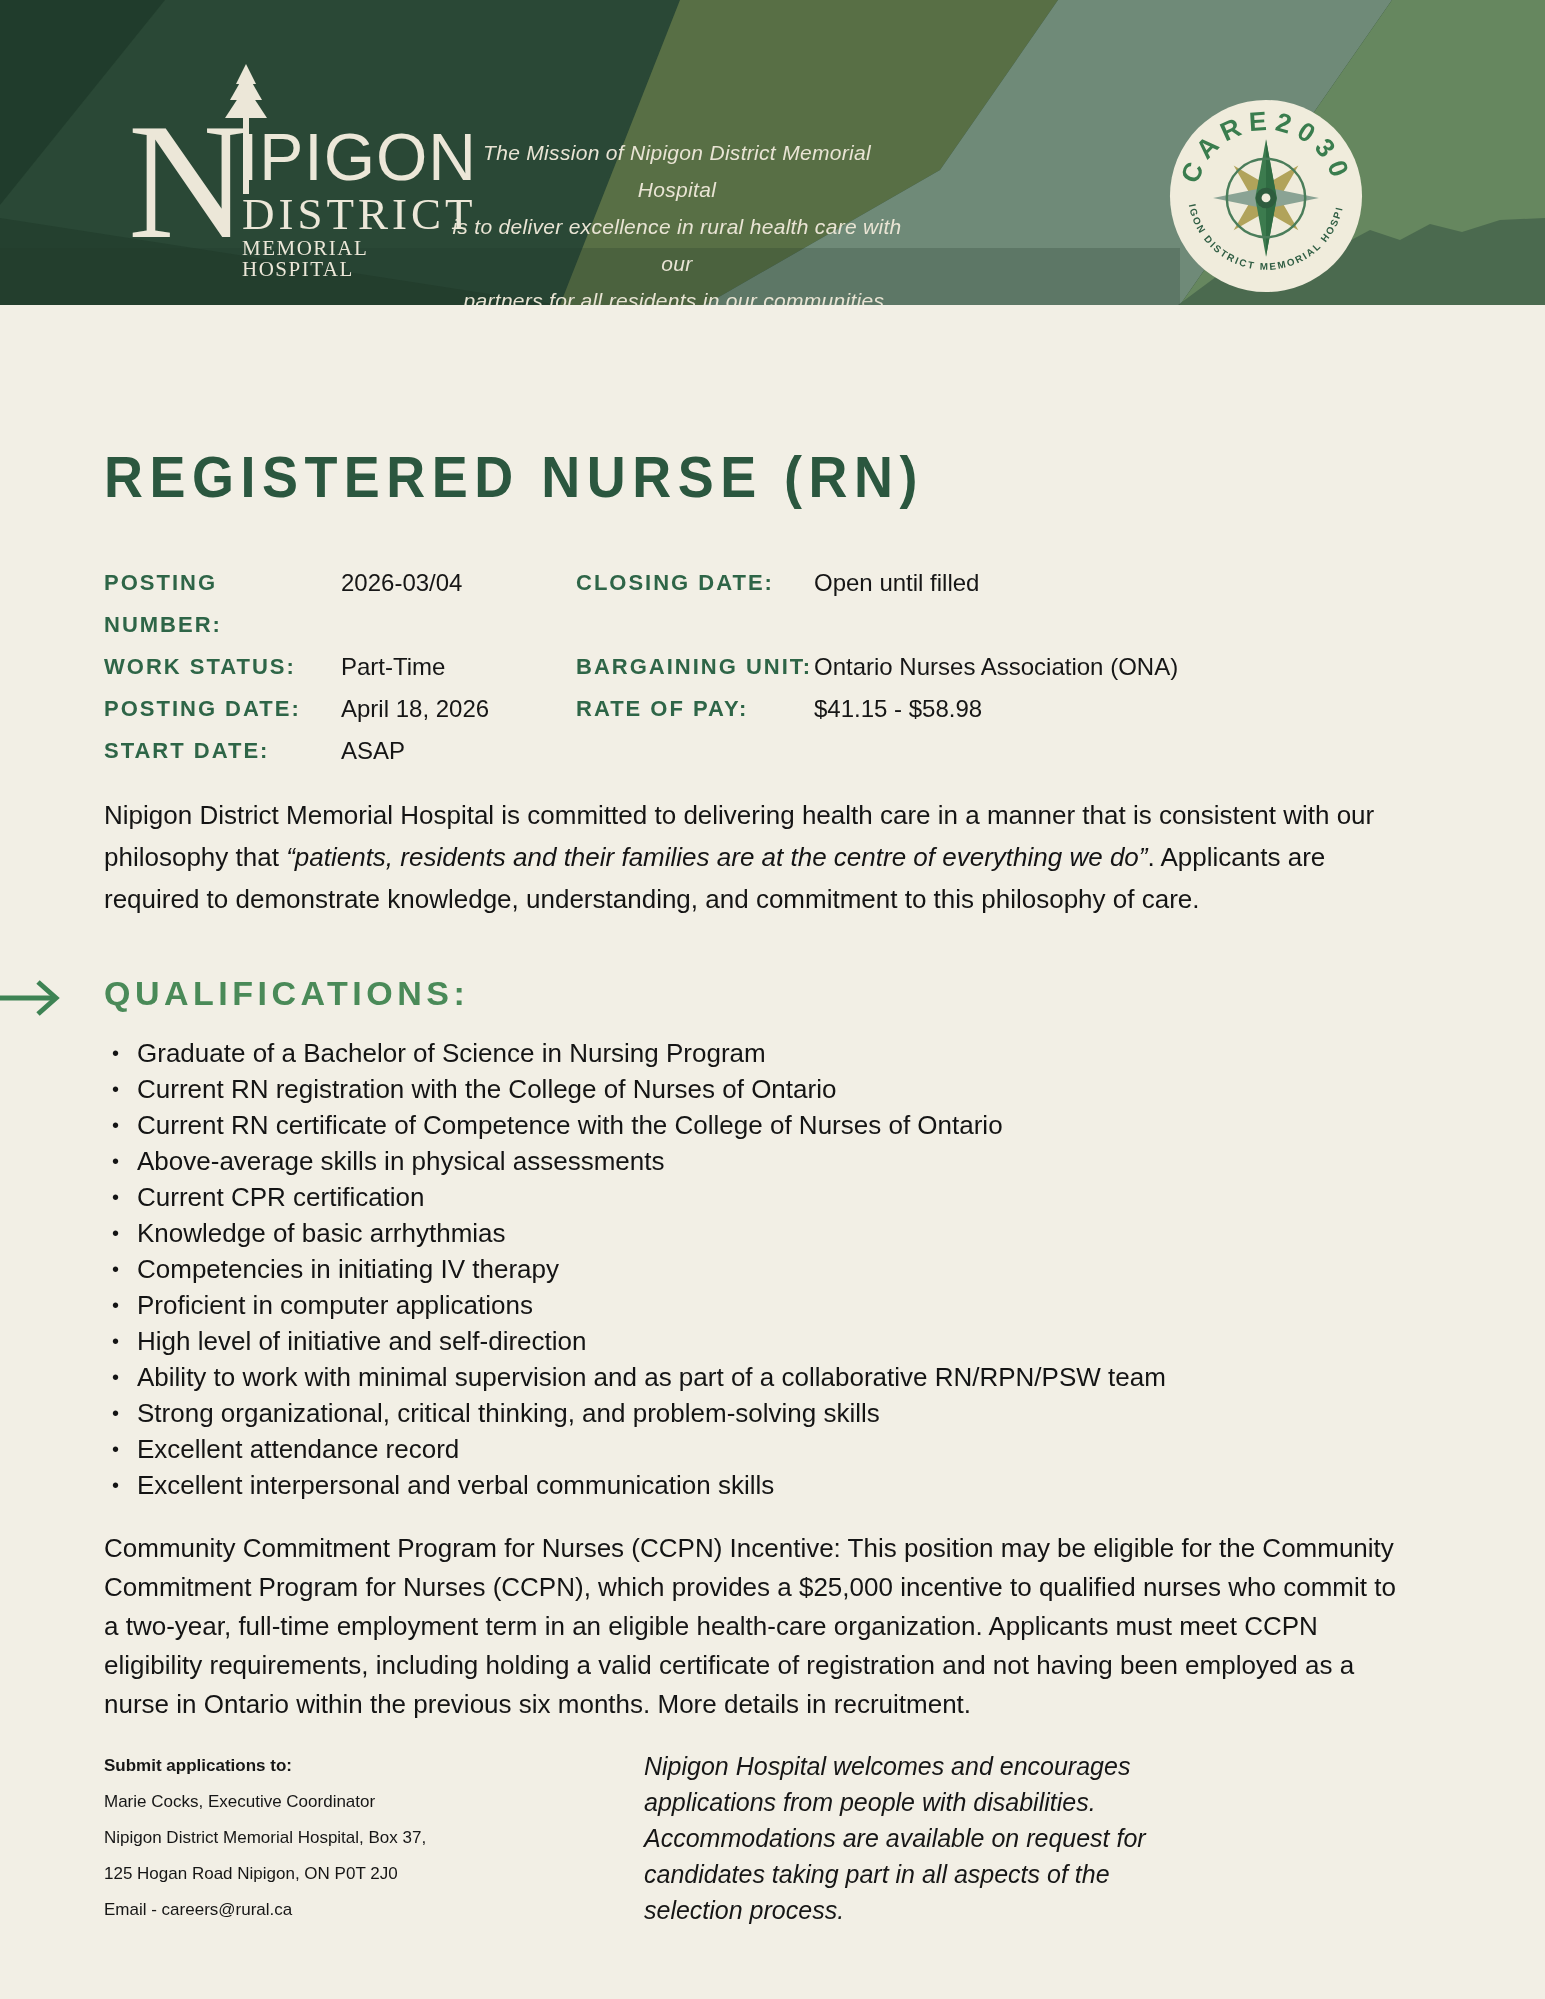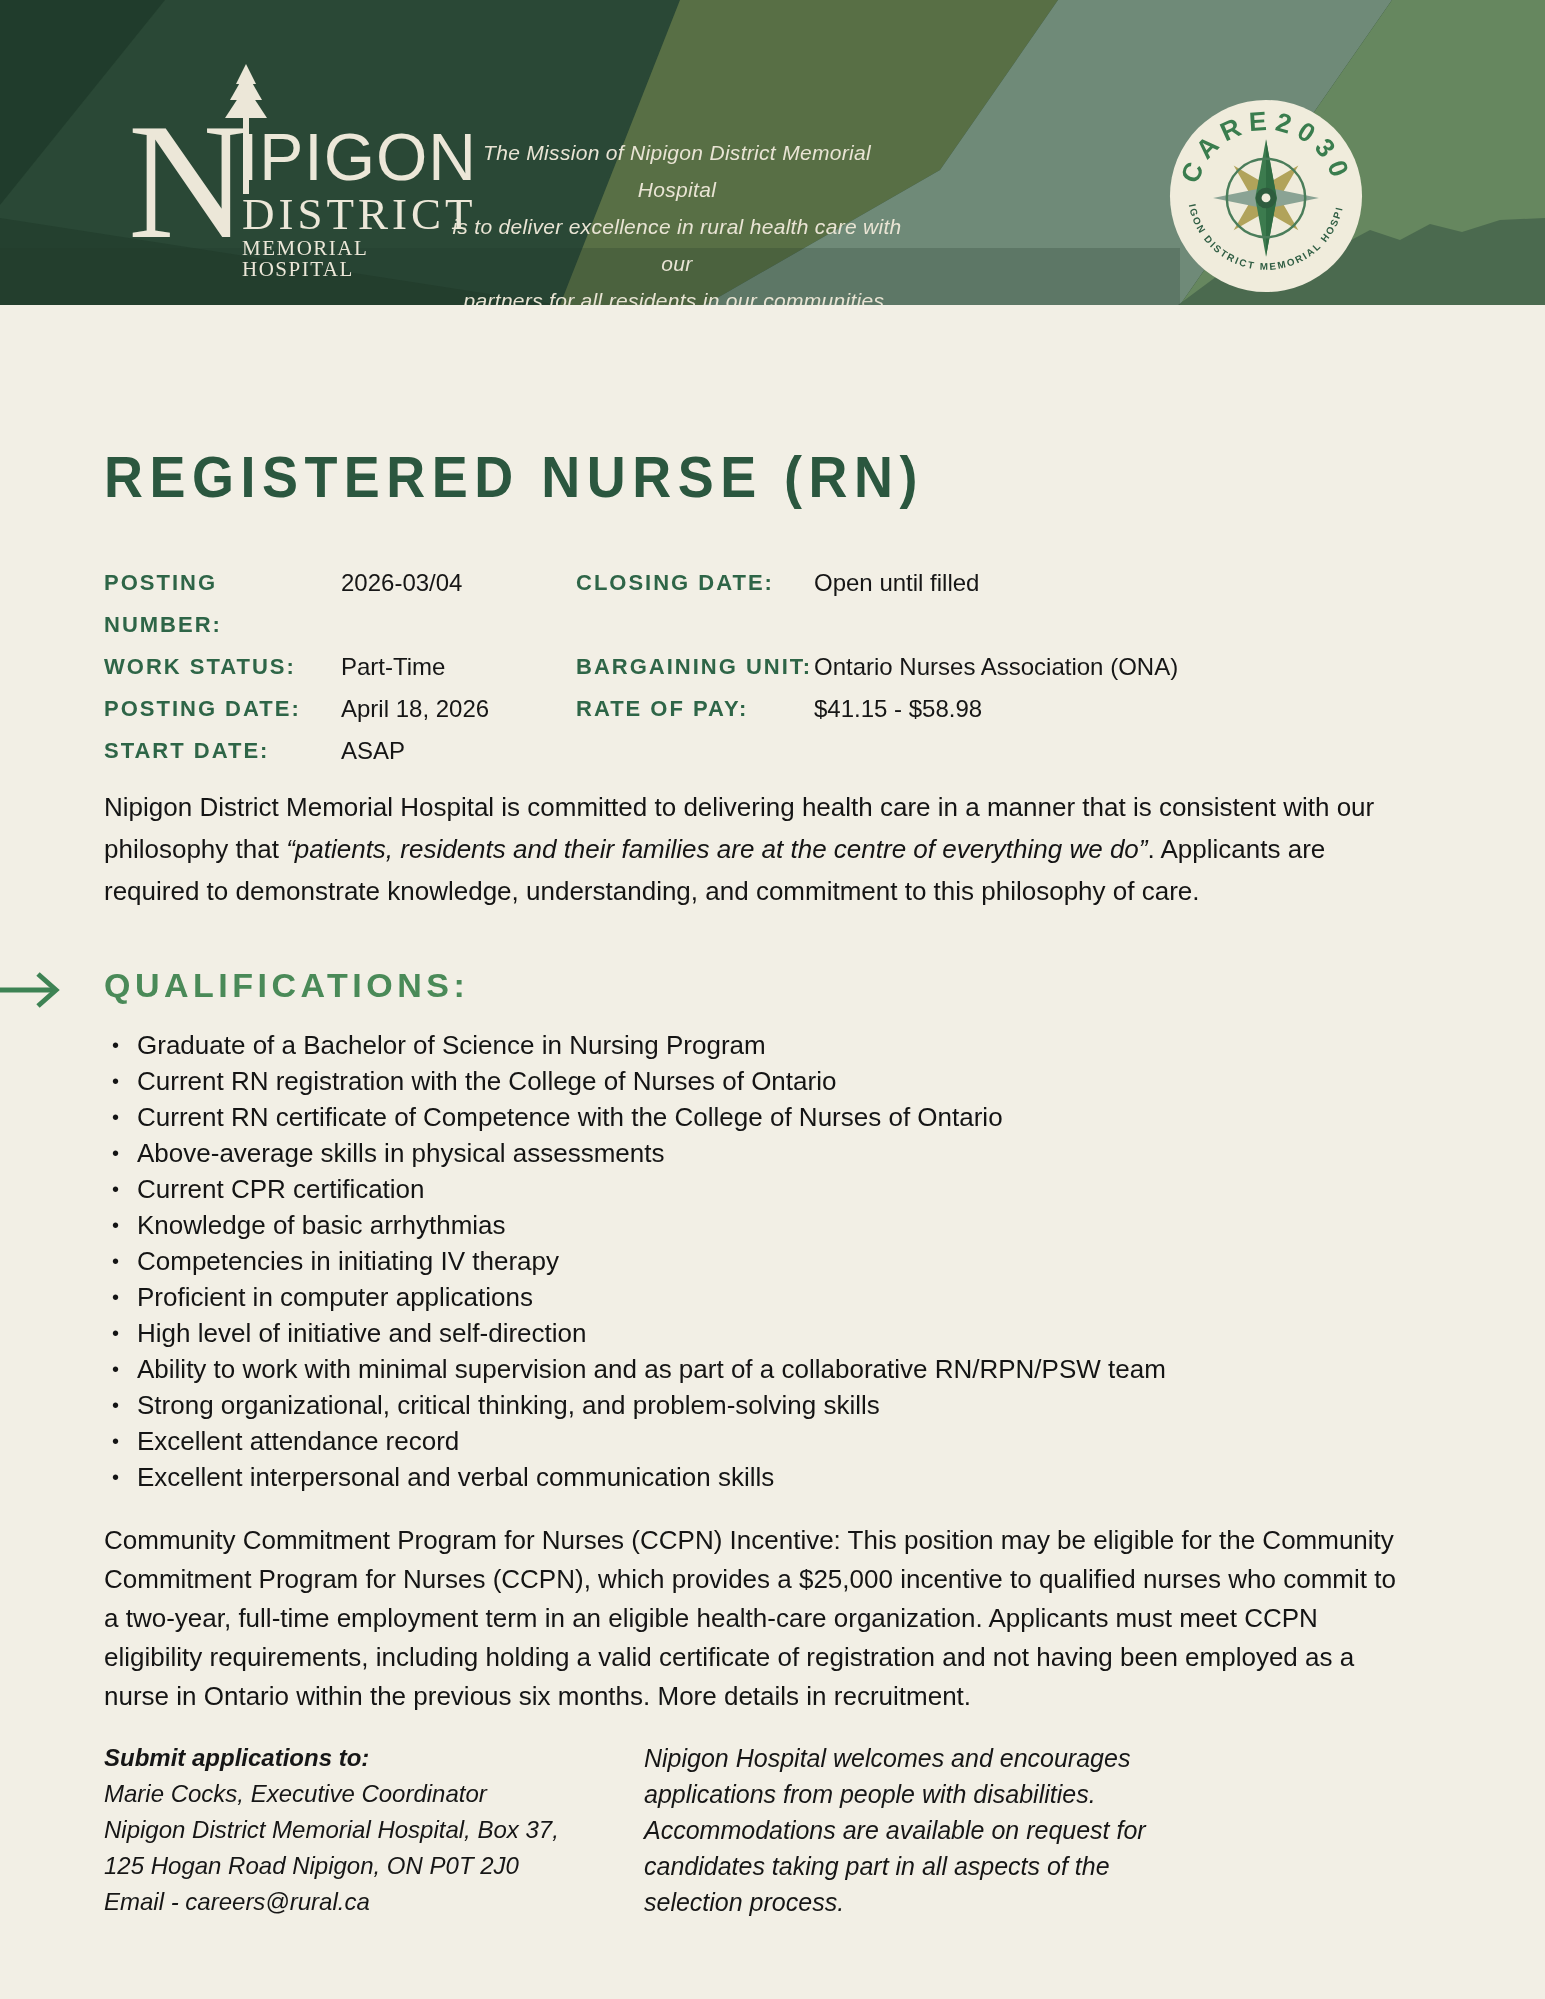--- a/index.html
+++ b/index.html
@@ -49,40 +49,40 @@
     letter-spacing:7px; transform:scaleX(.93); transform-origin:left center;
     white-space:nowrap;
   }
 
   .details { display:grid; grid-template-columns:237px 235px 238px auto; margin-top:52px; }
   .details .cell { line-height:42px; font-size:24px; }
   .details .lbl {
     color:#2e6547; font-weight:700; font-size:22px; letter-spacing:2px;
   }
 
-  .para { margin-top:14px; font-size:26px; line-height:42px; color:#141414; width:1312px; }
+  .para { margin-top:22px; font-size:26px; line-height:42px; color:#141414; width:1312px; }
   .para .q { font-style:italic; }
 
   .quals { position:relative; margin-top:54px; }
   .arrow-right { position:absolute; left:-112px; top:4px; }
   .quals-heading {
     font-size:34px; font-weight:700; color:#4a8a58; letter-spacing:4.5px;
   }
   .quals-list { margin-top:22px; list-style:none; }
   .quals-list li {
     position:relative; padding-left:33px; font-size:26px; line-height:36px; color:#141414;
   }
   .quals-list li::before {
     content:"•"; position:absolute; left:8px; top:0; font-size:20px; line-height:36px; color:#141414;
   }
 
   .ccpn { margin-top:26px; font-size:26px; line-height:39px; width:1312px; }
 
   .bottom { display:flex; margin-top:24px; }
-  .apply-col { width:540px; font-size:24px; line-height:36px;font-style:italic; }
+  .apply-col { width:540px; font-size:17px; line-height:36px; }
   .apply-col .apply-heading { font-weight:700; }
   .note-col {
     width:525px; font-size:25px; line-height:36px; font-style:italic;
   }
 </style>
 </head>
 <body>
 
 <div class="page">
 

